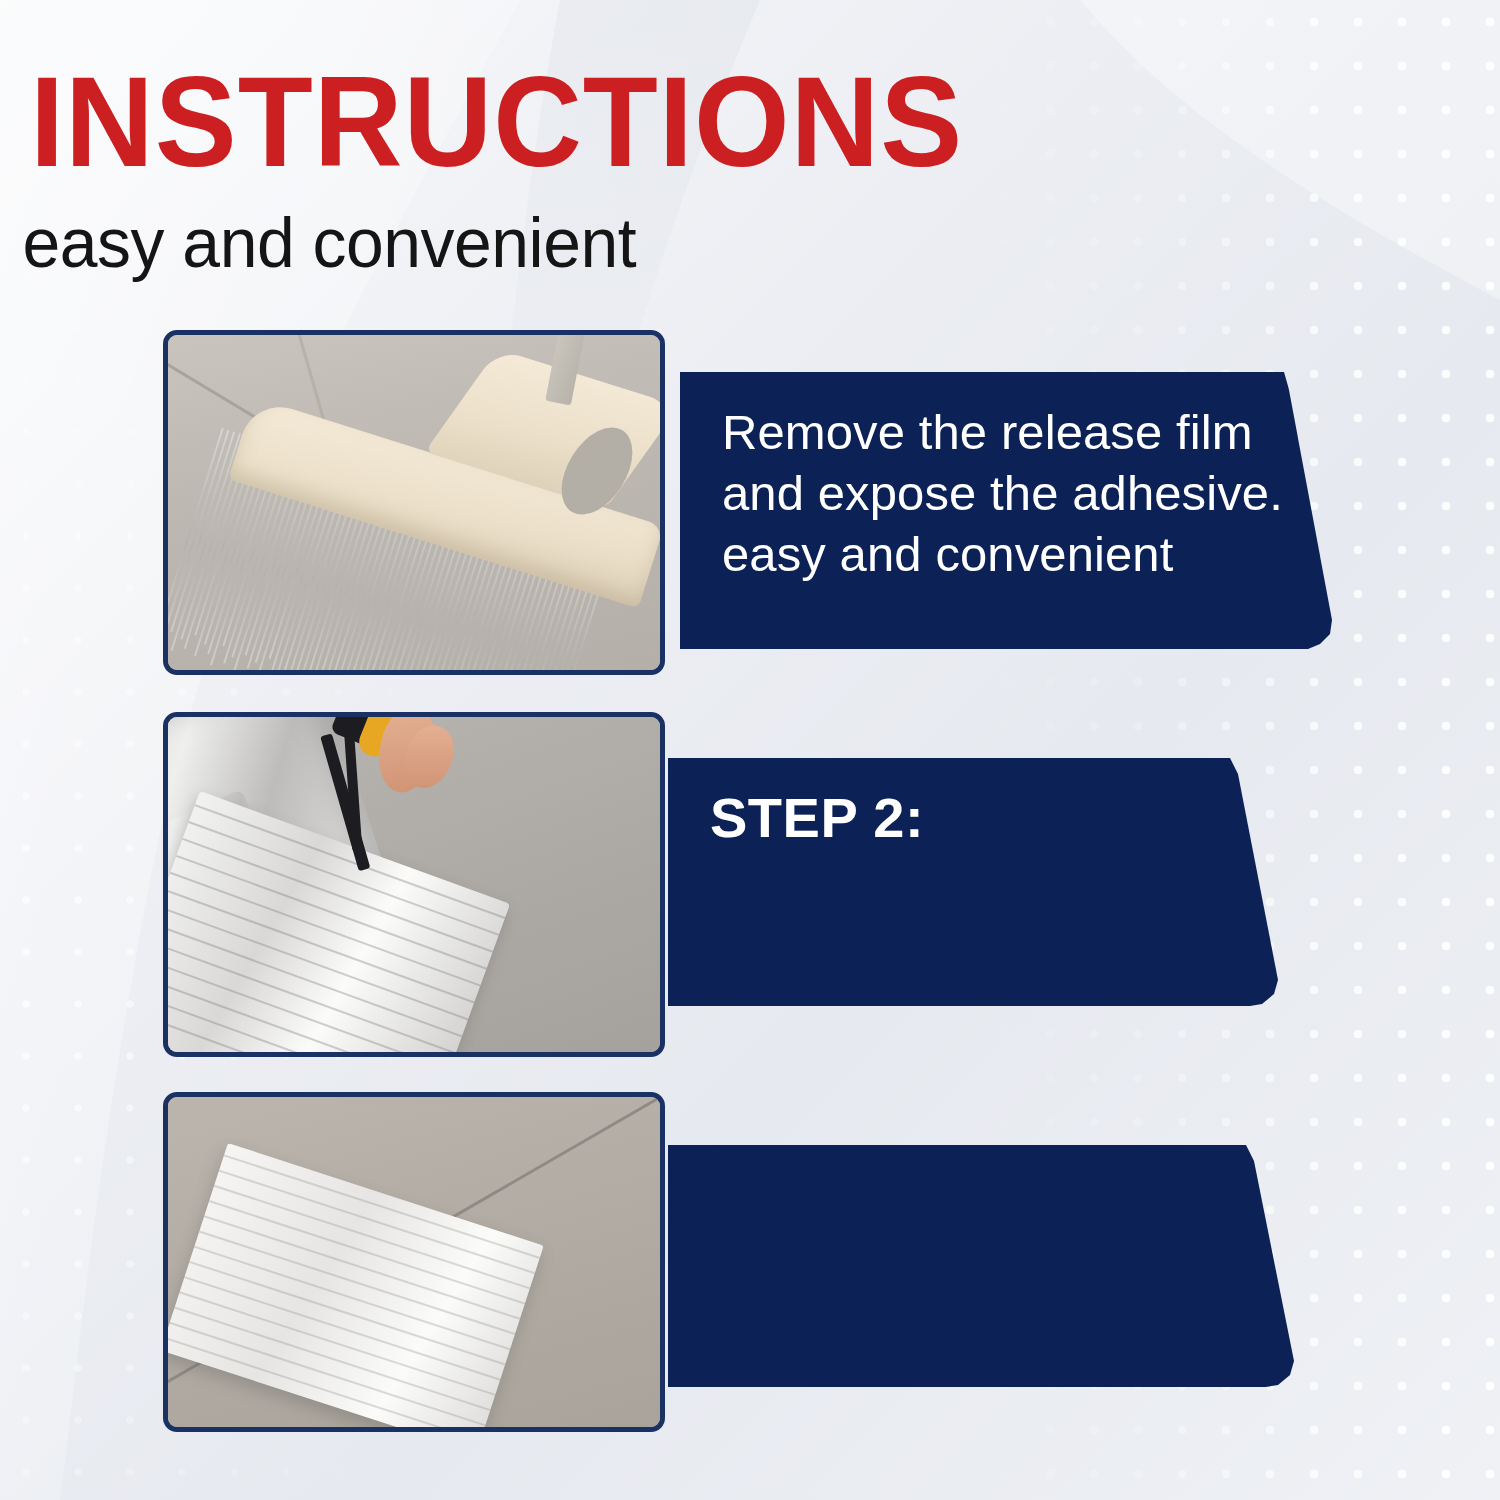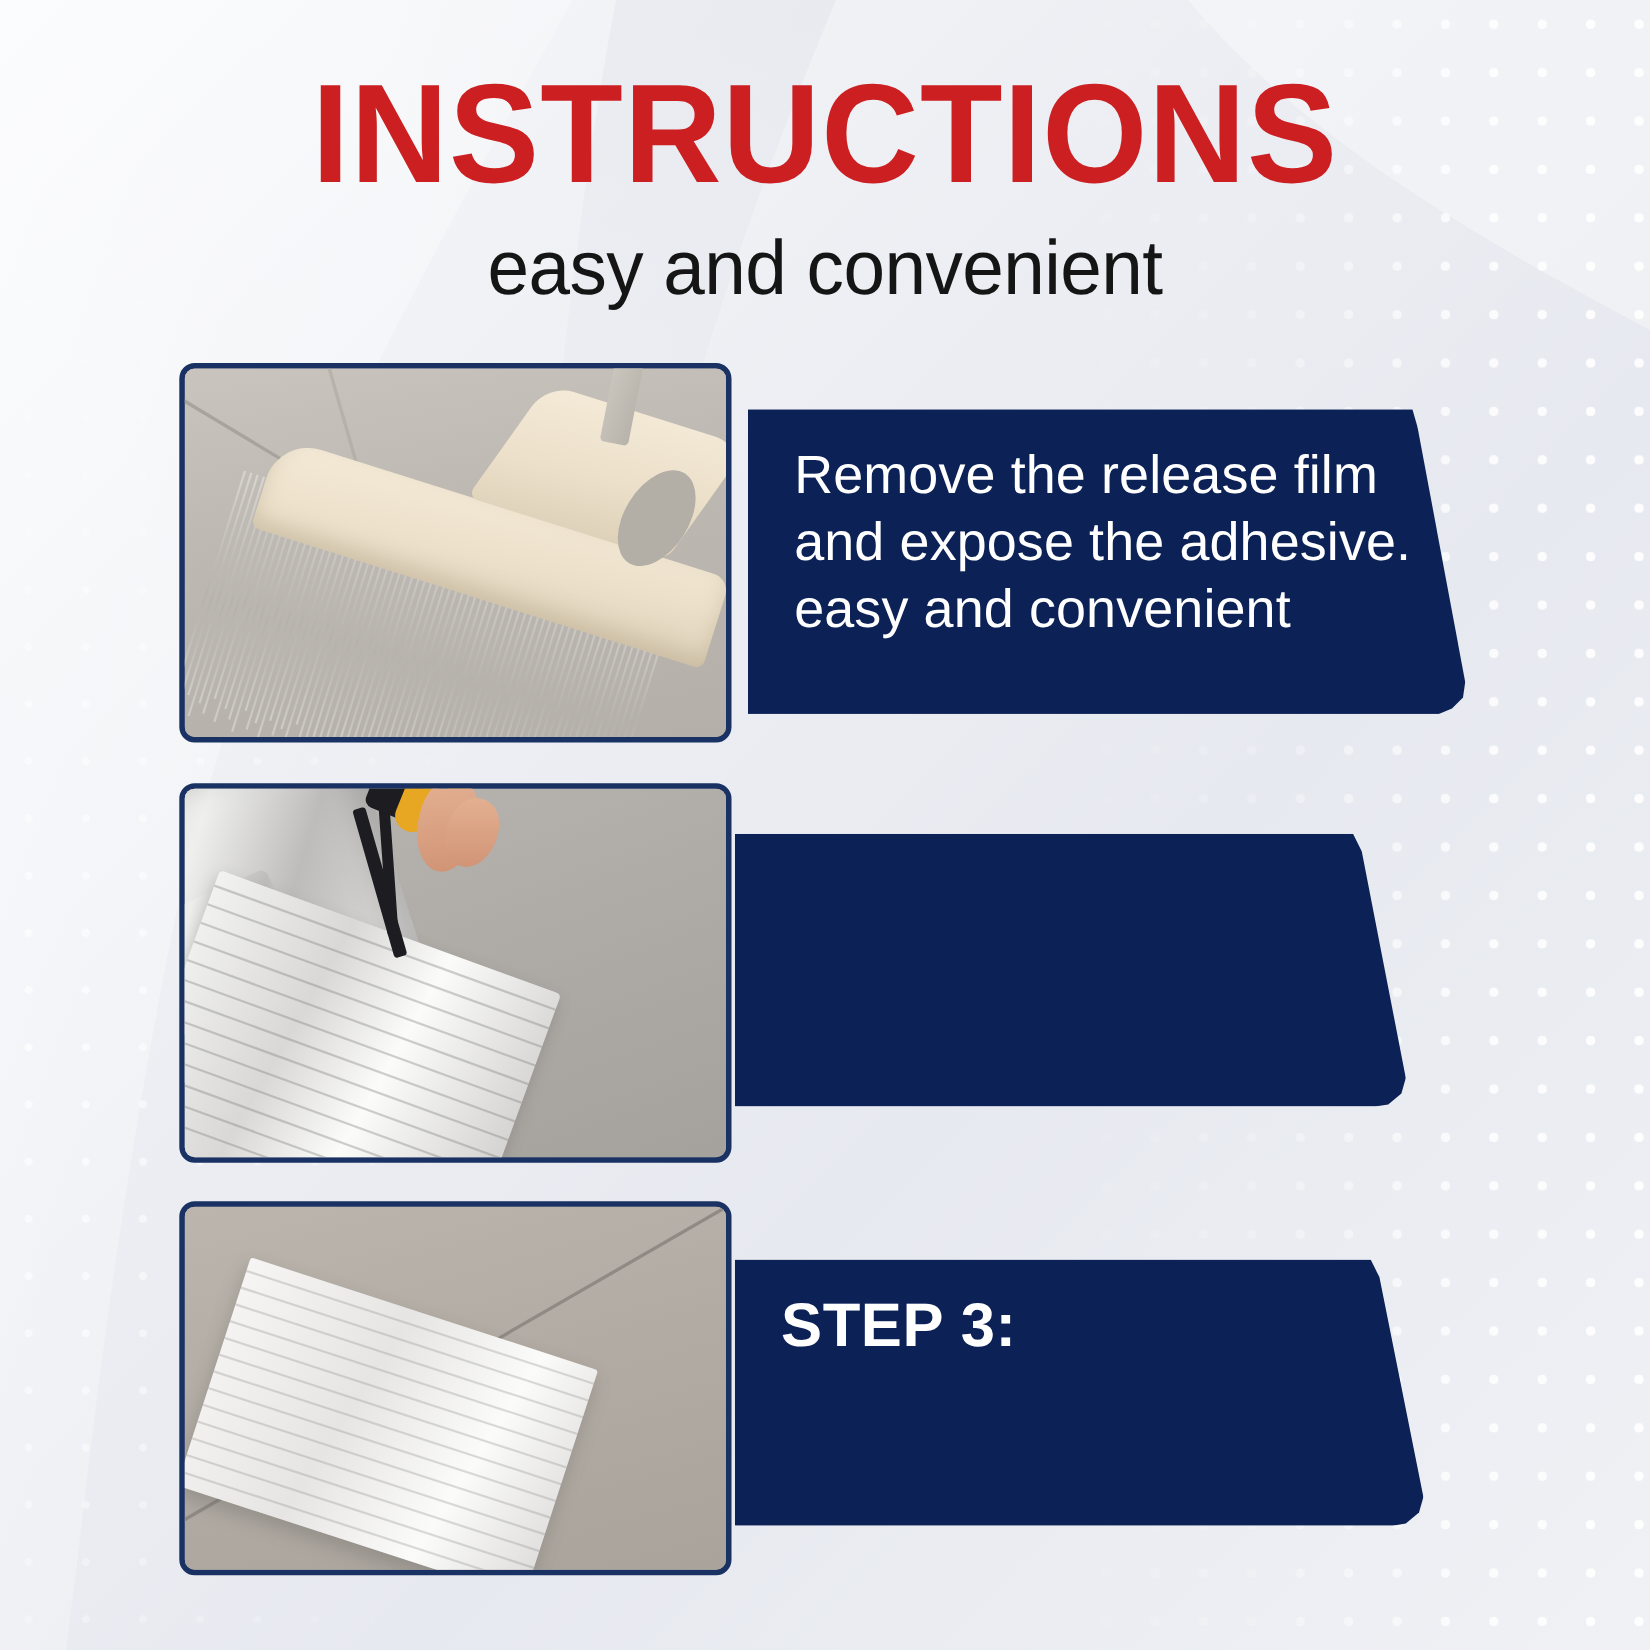--- a/index.html
+++ b/index.html
@@ -35,21 +35,21 @@
     opacity:.75;
     -webkit-mask-image:radial-gradient(ellipse at 6% 58%, rgba(0,0,0,.95) 0%, rgba(0,0,0,.45) 45%, rgba(0,0,0,0) 78%);
             mask-image:radial-gradient(ellipse at 6% 58%, rgba(0,0,0,.95) 0%, rgba(0,0,0,.45) 45%, rgba(0,0,0,0) 78%);
     pointer-events:none;
   }
   .bg-swoosh{
     position:absolute;inset:0;pointer-events:none;
   }
 
   
-  .header{position:absolute;left:0;right:0;top:58px;text-align:center;}
+  .header{position:absolute;left:0;right:0;top:58px;text-align:left;}
   .title{
     font-family:"Liberation Sans Narrow","Liberation Sans",sans-serif;
     font-weight:bold;
     font-size:128px;
     line-height:1;
     letter-spacing:1px;
     color:#cc1f22;
     margin:0;
     transform:scaleX(.96);
   }
@@ -302,20 +302,21 @@
         <div class="scissor-grip" style="left:232px;top:-6px;width:28px;height:40px;transform:rotate(34deg);"></div>
 
         <div class="finger" style="left:212px;top:-10px;width:54px;height:86px;transform:rotate(12deg);"></div>
         <div class="finger" style="left:238px;top:8px;width:46px;height:64px;transform:rotate(20deg);"></div>
       </div>
     </div>
 
     <div class="banner" style="left:668px;top:758px;width:614px;height:248px;
                 clip-path:polygon(0 0, 562px 0, 568px 12px, 570px 16px, 610px 222px, 606px 236px, 594px 246px, 582px 248px, 0 248px);">
       <div class="banner-inner">
+        <div class="step-label">STEP 2:</div>
       </div>
     </div>
   </div>
 
   <div class="step" style="left:0;top:0;">
 
     <div class="photo" style="left:163px;top:1092px;width:502px;height:340px;">
       <div class="scene">
         <div class="floor3"></div>
         <div class="grout3" style="left:-30px;top:300px;width:620px;height:3px;transform:rotate(-30deg);transform-origin:left top;"></div>
@@ -335,18 +336,17 @@
           <div class="ridge" style="top:172px"></div>
             <div class="ridge" style="top:188px"></div>
           <div class="ridge" style="top:204px"></div>
         </div>
       </div>
     </div>
 
     <div class="banner" style="left:668px;top:1145px;width:630px;height:242px;
                 clip-path:polygon(0 0, 578px 0, 584px 12px, 586px 16px, 626px 216px, 622px 230px, 610px 240px, 598px 242px, 0 242px);">
       <div class="banner-inner">
-        <div class="step-label">STEP 3:</div>
       </div>
     </div>
   </div>
 
 </div>
 
 </body></html>

